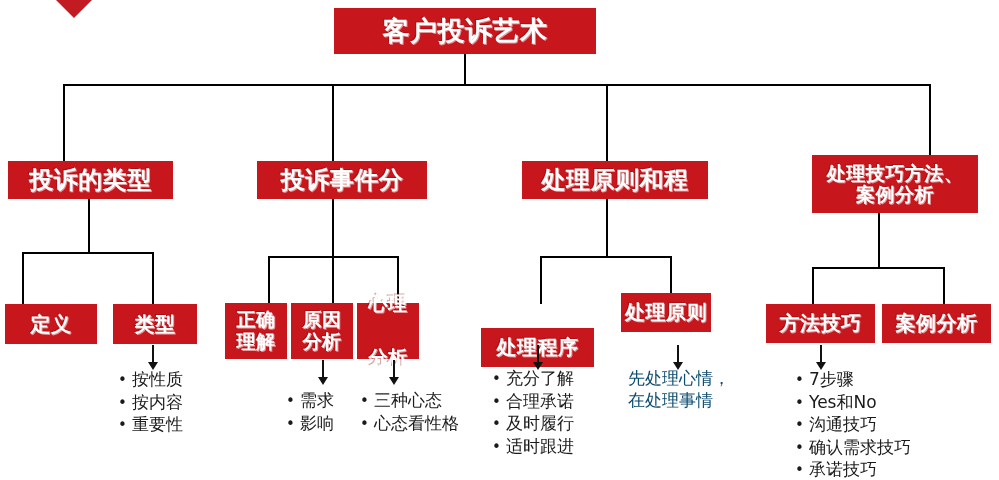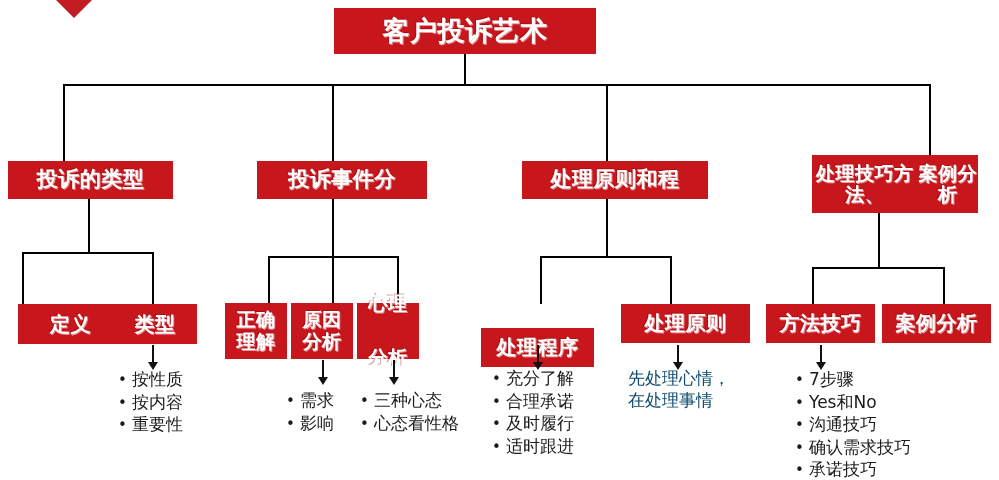--- a/index.html
+++ b/index.html
@@ -67,21 +67,21 @@
     align-items: center;
     justify-content: center;
     text-align: center;
     font-weight: bold;
     line-height: 1.12;
     letter-spacing: 0.5px;
     box-sizing: border-box;
     text-shadow: 1px 1px 0 rgba(255,255,255,0.55), -1px -1px 0 rgba(120,0,0,0.35);
   }
   .node.lvl1 { font-size: 27px; }
-  .node.lvl2 { font-size: 21px; }
+  .node.lvl2 { font-size: 24px; }
   .node.lvl3 { font-size: 20px; }
   .node.lvl3.two-line { font-size: 19px; line-height: 1.15; }
   .node.lvl2.two-line { font-size: 19px; line-height: 1.12; }
 
   
   .bullets {
     position: absolute;
     color: #1a1a1a;
     font-size: 17px;
     line-height: 1.30;
@@ -130,21 +130,21 @@
   </div>
 
   <div class="node lvl2" style="left:257px; top:161px; width:170px; height:38px;">
     <span>投诉事件分</span>
   </div>
 
   <div class="node lvl2" style="left:522px; top:161px; width:186px; height:38px;">
     <span>处理原则和程</span>
   </div>
 
-  <div class="node lvl2 two-line" style="left:812px; top:155px; width:166px; height:58px; flex-direction:row;">
+  <div class="node lvl2 two-line" style="left:812px; top:155px; width:166px; height:58px; flex-direction:column;">
     <span>处理技巧方法、</span>
     <span>案例分析</span>
   </div>
 
   <div class="ln-v" style="left:88px; top:199px; height:54px;"></div>
   <div class="ln-h" style="left:22px; top:252px; width:131px;"></div>
   <div class="ln-v" style="left:22px; top:252px; height:52px;"></div>
   <div class="ln-v" style="left:152px; top:252px; height:52px;"></div>
 
   <div class="ln-v" style="left:332px; top:199px; height:58px;"></div>
@@ -156,21 +156,21 @@
   <div class="ln-v" style="left:606px; top:199px; height:58px;"></div>
   <div class="ln-h" style="left:540px; top:256px; width:131px;"></div>
   <div class="ln-v" style="left:540px; top:256px; height:48px;"></div>
   <div class="ln-v" style="left:670px; top:256px; height:48px;"></div>
 
   <div class="ln-v" style="left:878px; top:213px; height:55px;"></div>
   <div class="ln-h" style="left:812px; top:267px; width:132px;"></div>
   <div class="ln-v" style="left:812px; top:267px; height:37px;"></div>
   <div class="ln-v" style="left:943px; top:267px; height:37px;"></div>
 
-  <div class="node lvl3" style="left:18px; top:304px; width:105px; height:40px;">
+  <div class="node lvl3" style="left:5px; top:304px; width:92px; height:40px;">
     <span>定义</span>
   </div>
 
   <div class="node lvl3" style="left:113px; top:304px; width:84px; height:40px;">
     <span>类型</span>
   </div>
 
   <div class="node lvl3 two-line" style="left:225px; top:303px; width:62px; height:56px; flex-direction:column;">
     <span>正确</span>
     <span>理解</span>
@@ -183,21 +183,21 @@
 
   <div class="node lvl3 two-line" style="left:357px; top:303px; width:62px; height:56px; flex-direction:column;gap:32px;">
     <span>心理</span>
     <span>分析</span>
   </div>
 
   <div class="node lvl3" style="left:481px; top:304px; width:113px; height:39px;margin-top:24px;">
     <span>处理程序</span>
   </div>
 
-  <div class="node lvl3" style="left:621px; top:304px; width:129px; height:39px;">
+  <div class="node lvl3" style="left:621px; top:293px; width:90px; height:39px;">
     <span>处理原则</span>
   </div>
 
   <div class="node lvl3" style="left:766px; top:304px; width:109px; height:39px;">
     <span>方法技巧</span>
   </div>
 
   <div class="node lvl3" style="left:882px; top:304px; width:109px; height:39px;">
     <span>案例分析</span>
   </div>

